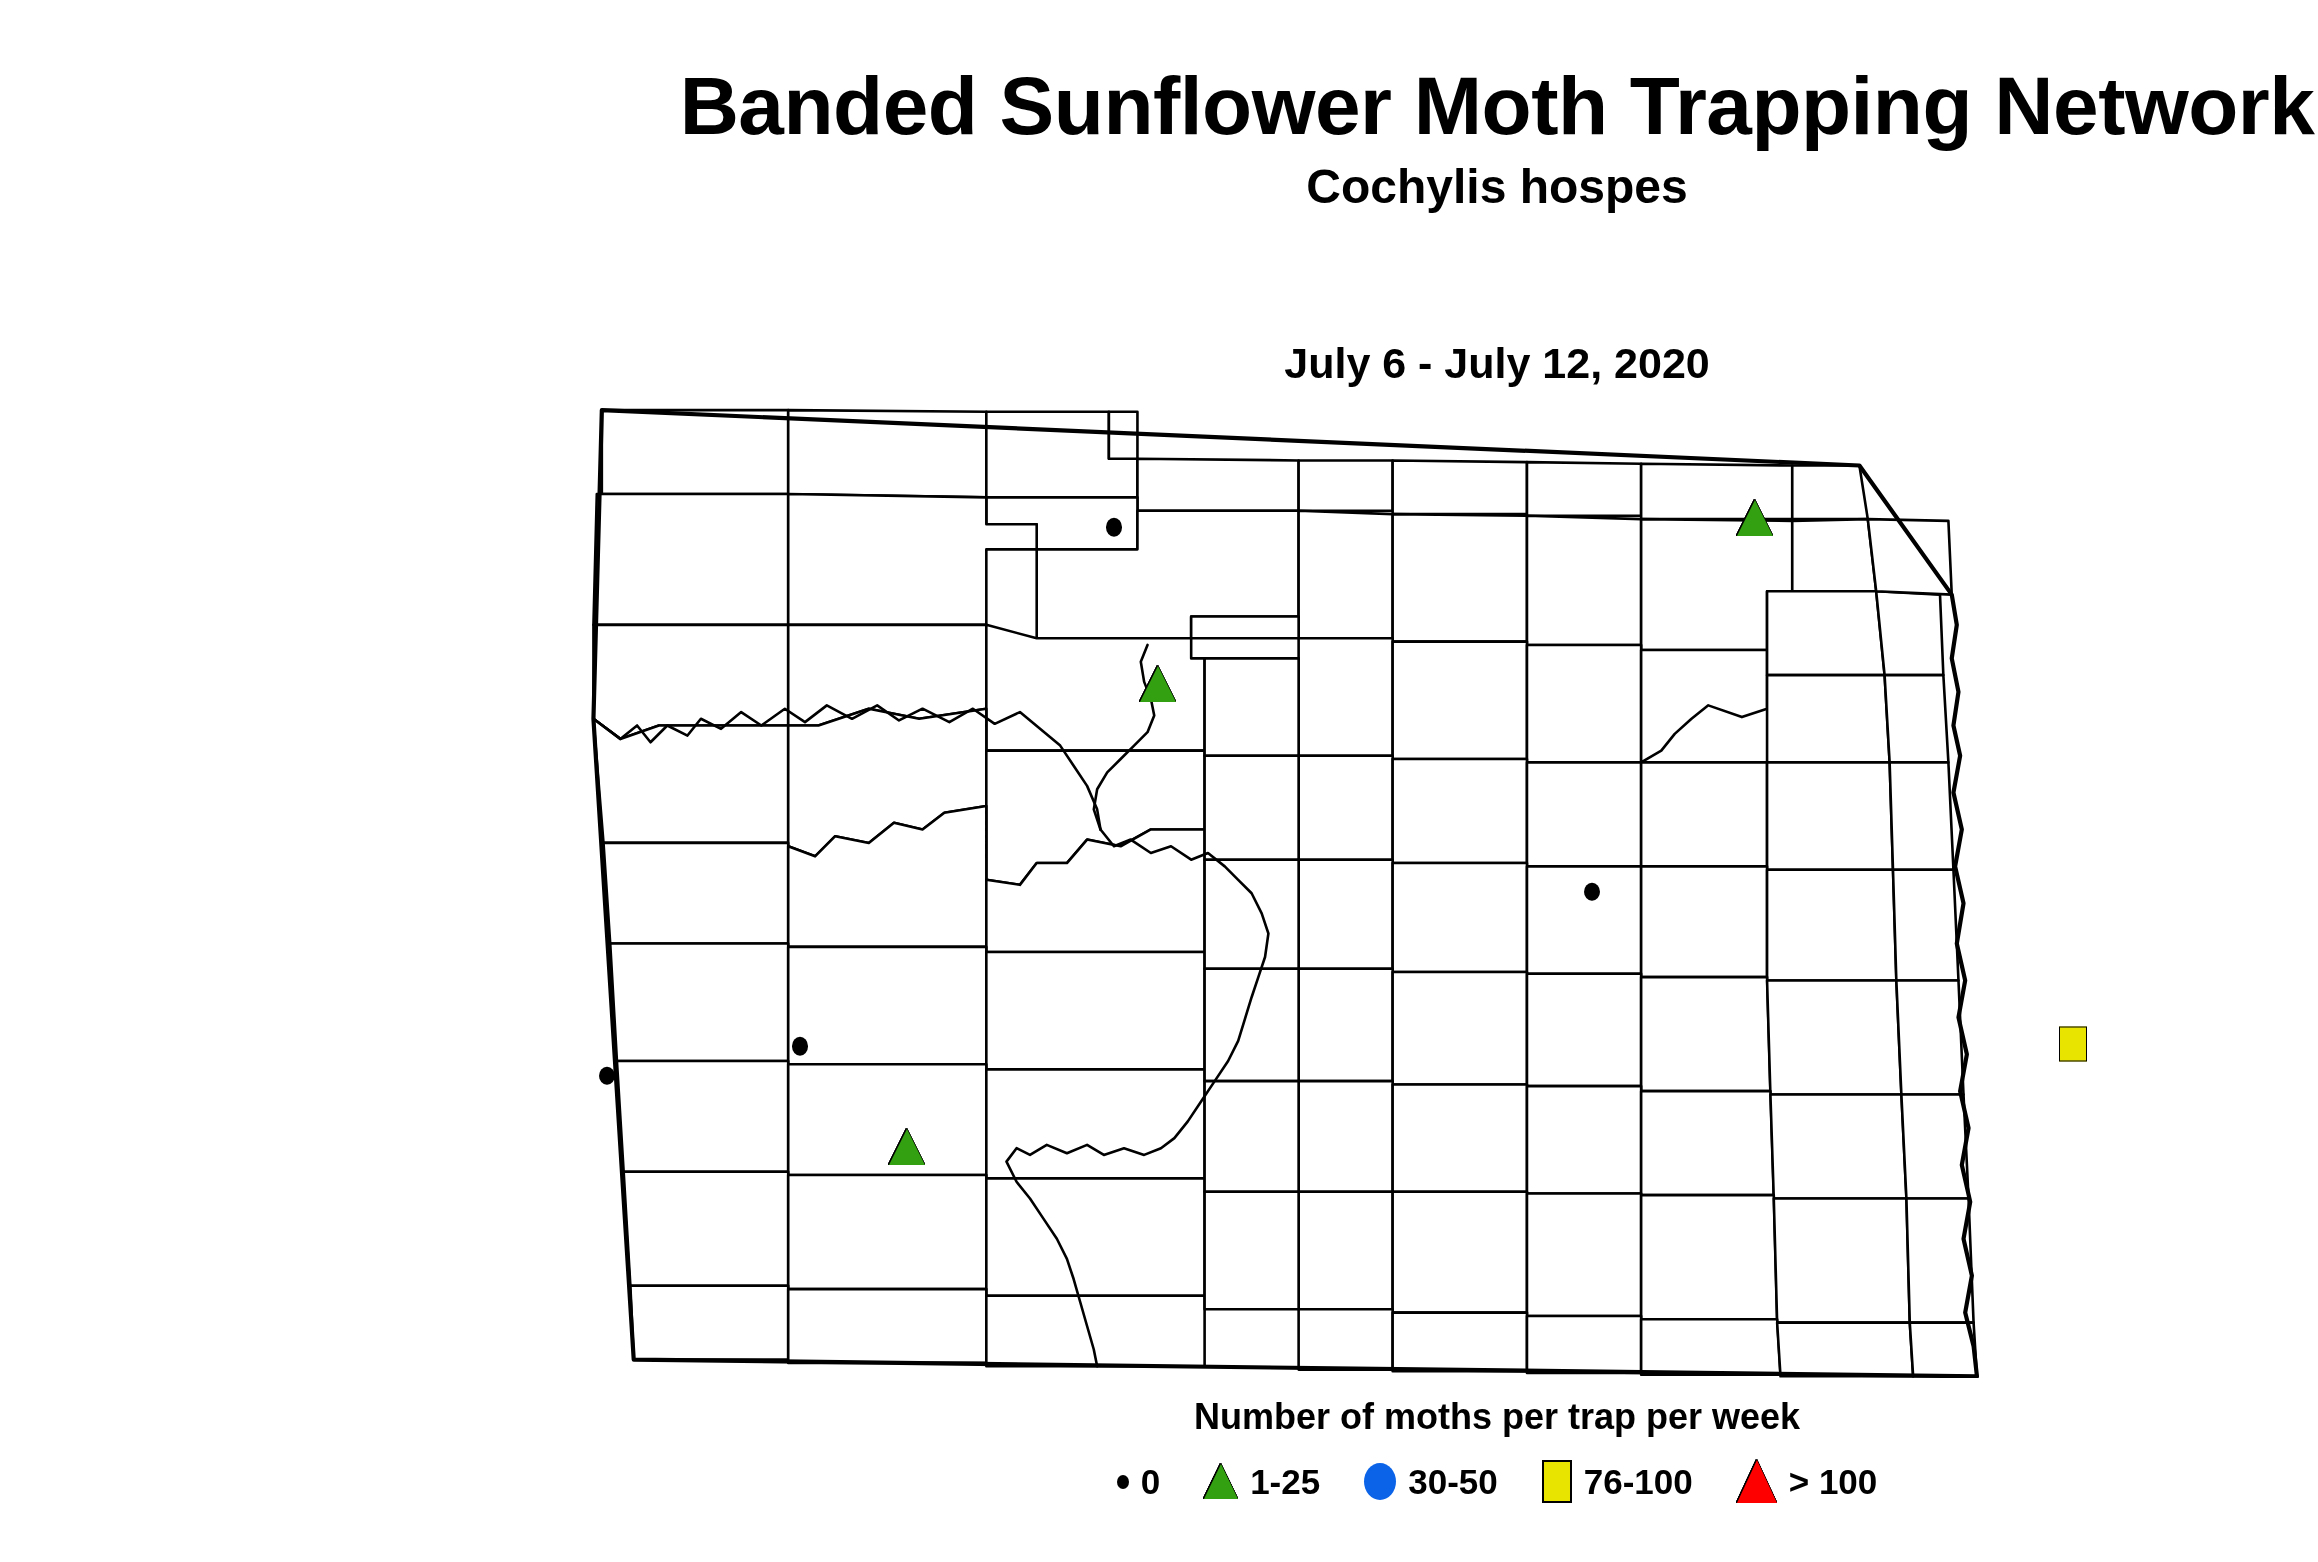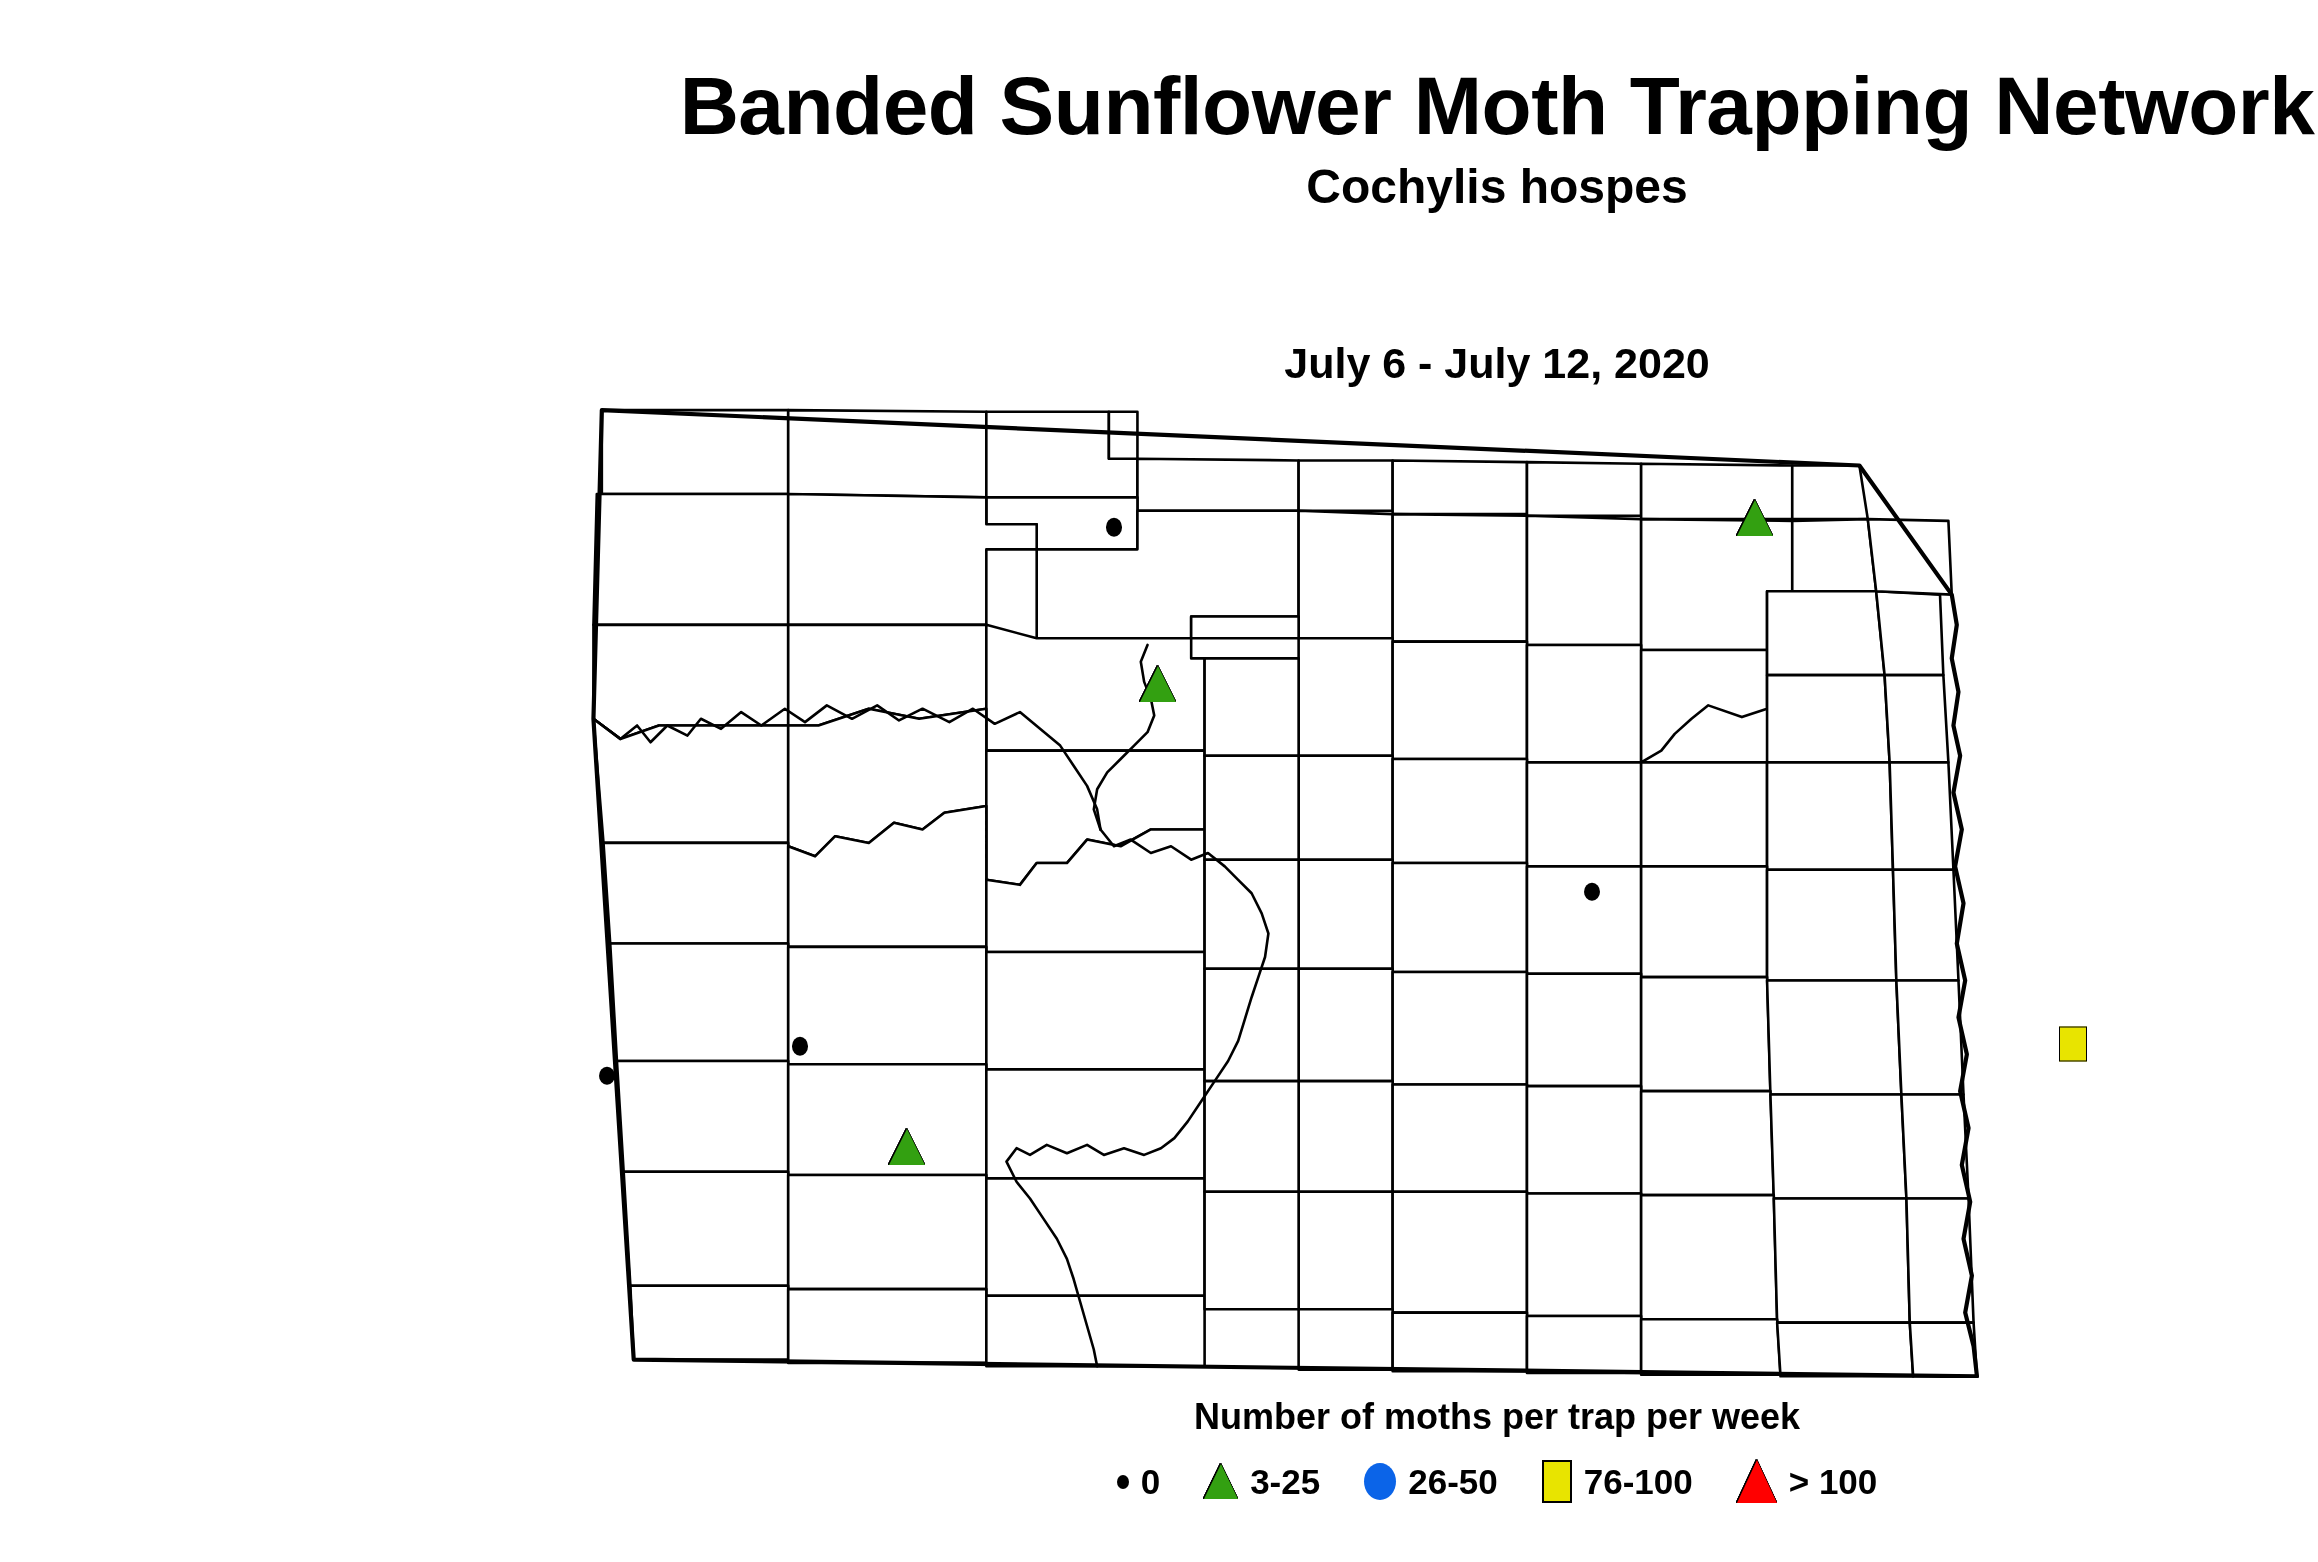--- a/index.html
+++ b/index.html
@@ -269,26 +269,26 @@
     <div class="legend-row">
 
       <div class="legend-item">
         <span class="sym sym-dot"></span>
         <span class="legend-label">0</span>
       </div>
 
       <div class="legend-item">
         <span class="sym sym-tri-green" style="filter:drop-shadow(0.5px 0 0 #000) drop-shadow(-0.5px 0 0 #000)
                             drop-shadow(0 0.5px 0 #000) drop-shadow(0 -0.5px 0 #000);"></span>
-        <span class="legend-label">3-25</span>
+        <span class="legend-label">1-25</span>
       </div>
 
       <div class="legend-item">
         <span class="sym sym-circle-blue"></span>
-        <span class="legend-label">26-50</span>
+        <span class="legend-label">30-50</span>
       </div>
 
       <div class="legend-item">
         <span class="sym sym-square-yellow"></span>
         <span class="legend-label">76-100</span>
       </div>
 
       <div class="legend-item">
         <span class="sym sym-tri-red" style="filter:drop-shadow(0.5px 0 0 #000) drop-shadow(-0.5px 0 0 #000)
                             drop-shadow(0 0.5px 0 #000) drop-shadow(0 -0.5px 0 #000);"></span>

